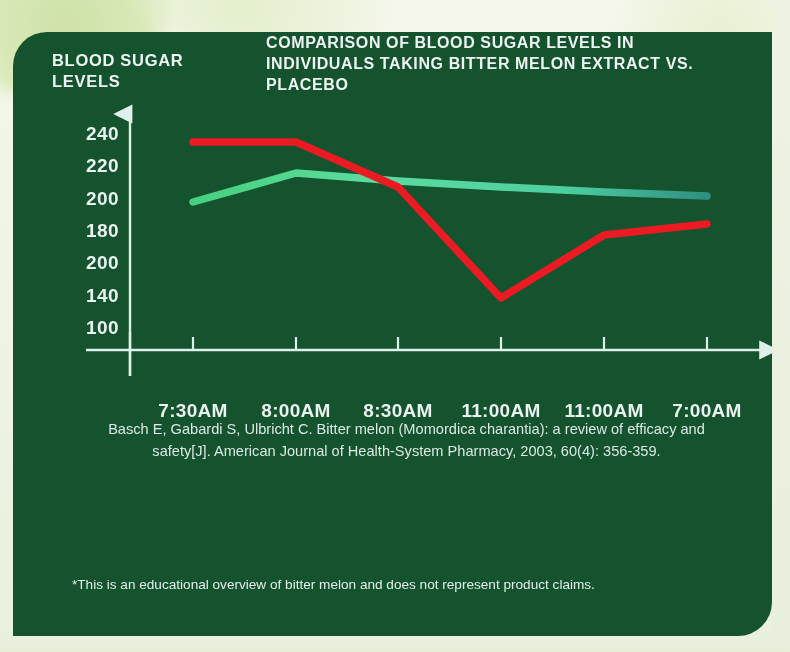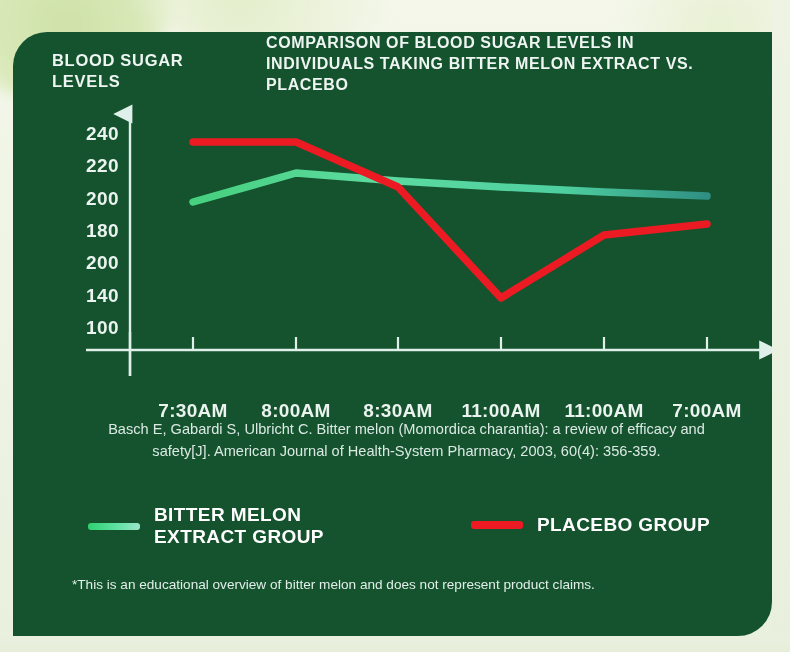--- a/index.html
+++ b/index.html
@@ -284,25 +284,15 @@
       <div class="xlabel" style="left:267px">8:00AM</div>
       <div class="xlabel" style="left:369px">8:30AM</div>
       <div class="xlabel" style="left:472px">11:00AM</div>
       <div class="xlabel" style="left:575px">11:00AM</div>
       <div class="xlabel" style="left:678px">7:00AM</div>
     </div>
   </div>
 
   <div class="citation">Basch E, Gabardi S, Ulbricht C. Bitter melon (Momordica charantia): a review of efficacy and safety[J]. American Journal of Health-System Pharmacy, 2003, 60(4): 356-359.</div>
 
-  <div class="legend">
-    <div class="legend-item green">
-      <span class="swatch green"></span>
-      <span class="legend-label" style="width:200px">BITTER MELON EXTRACT GROUP</span>
-    </div>
-    <div class="legend-item red">
-      <span class="swatch red"></span>
-      <span class="legend-label">PLACEBO GROUP</span>
-    </div>
-  </div>
 
   <div class="disclaimer">*This is an educational overview of bitter melon and does not represent product claims.</div>
 </div>
 
 </body></html>

